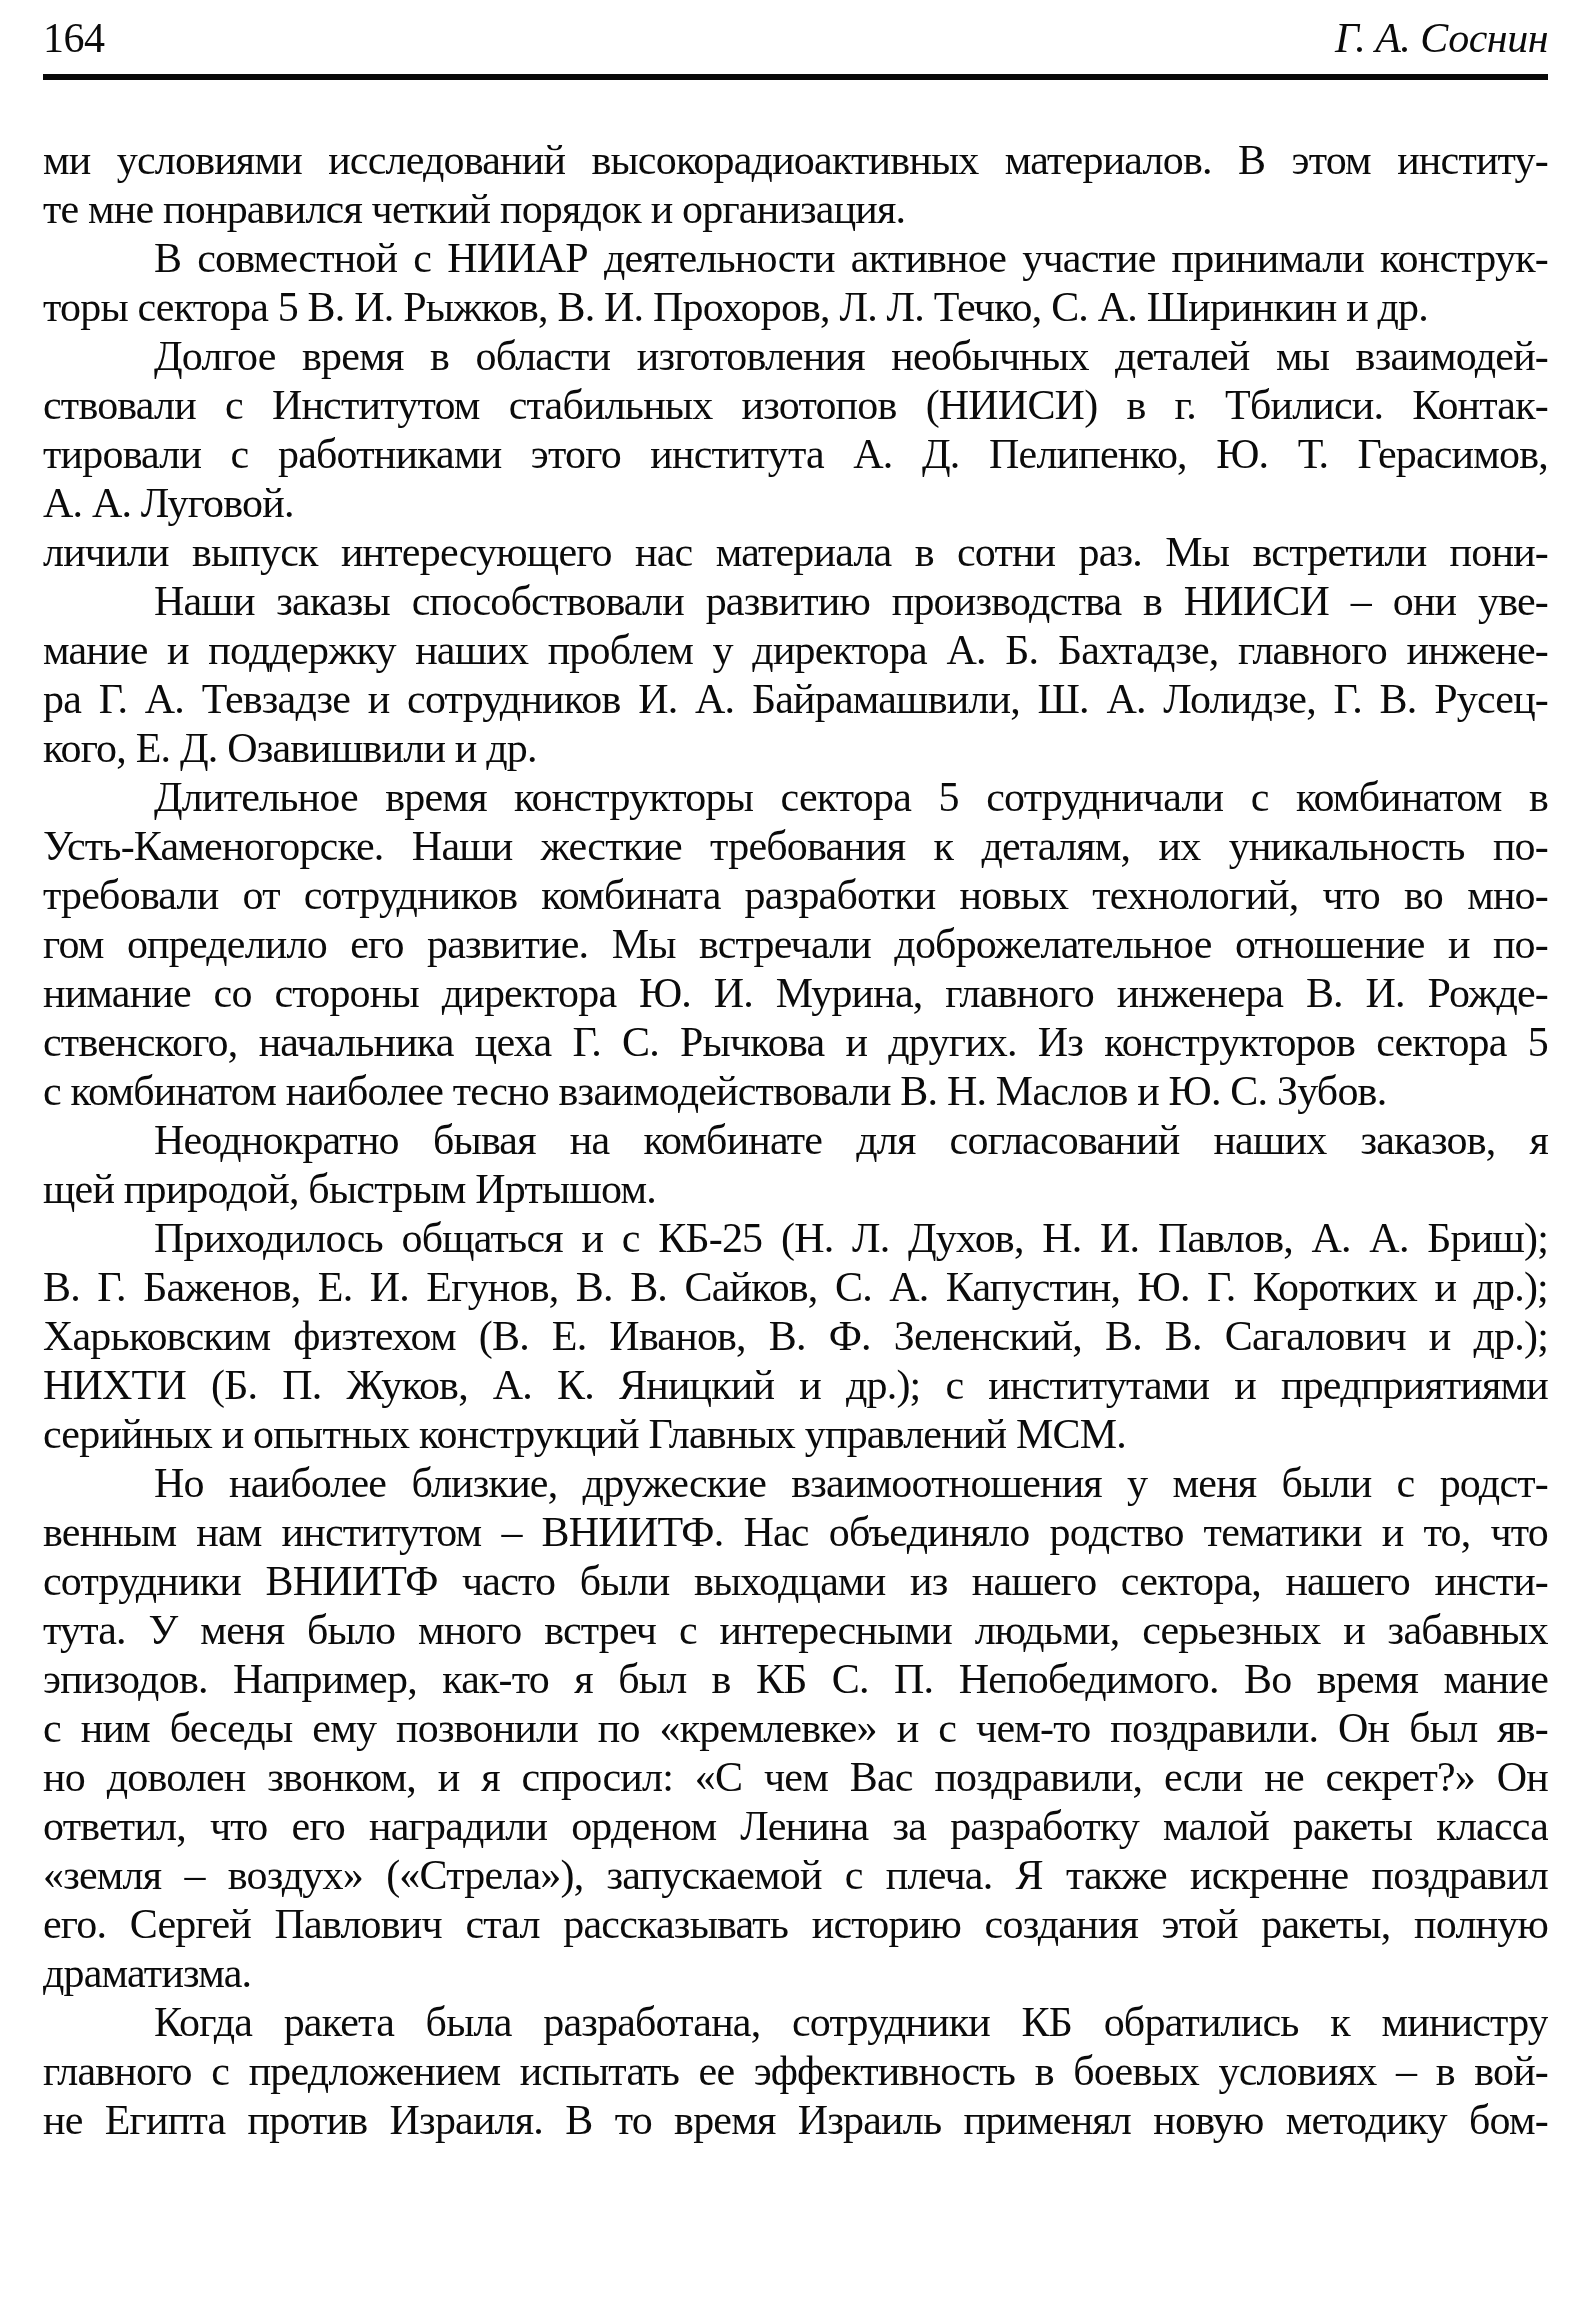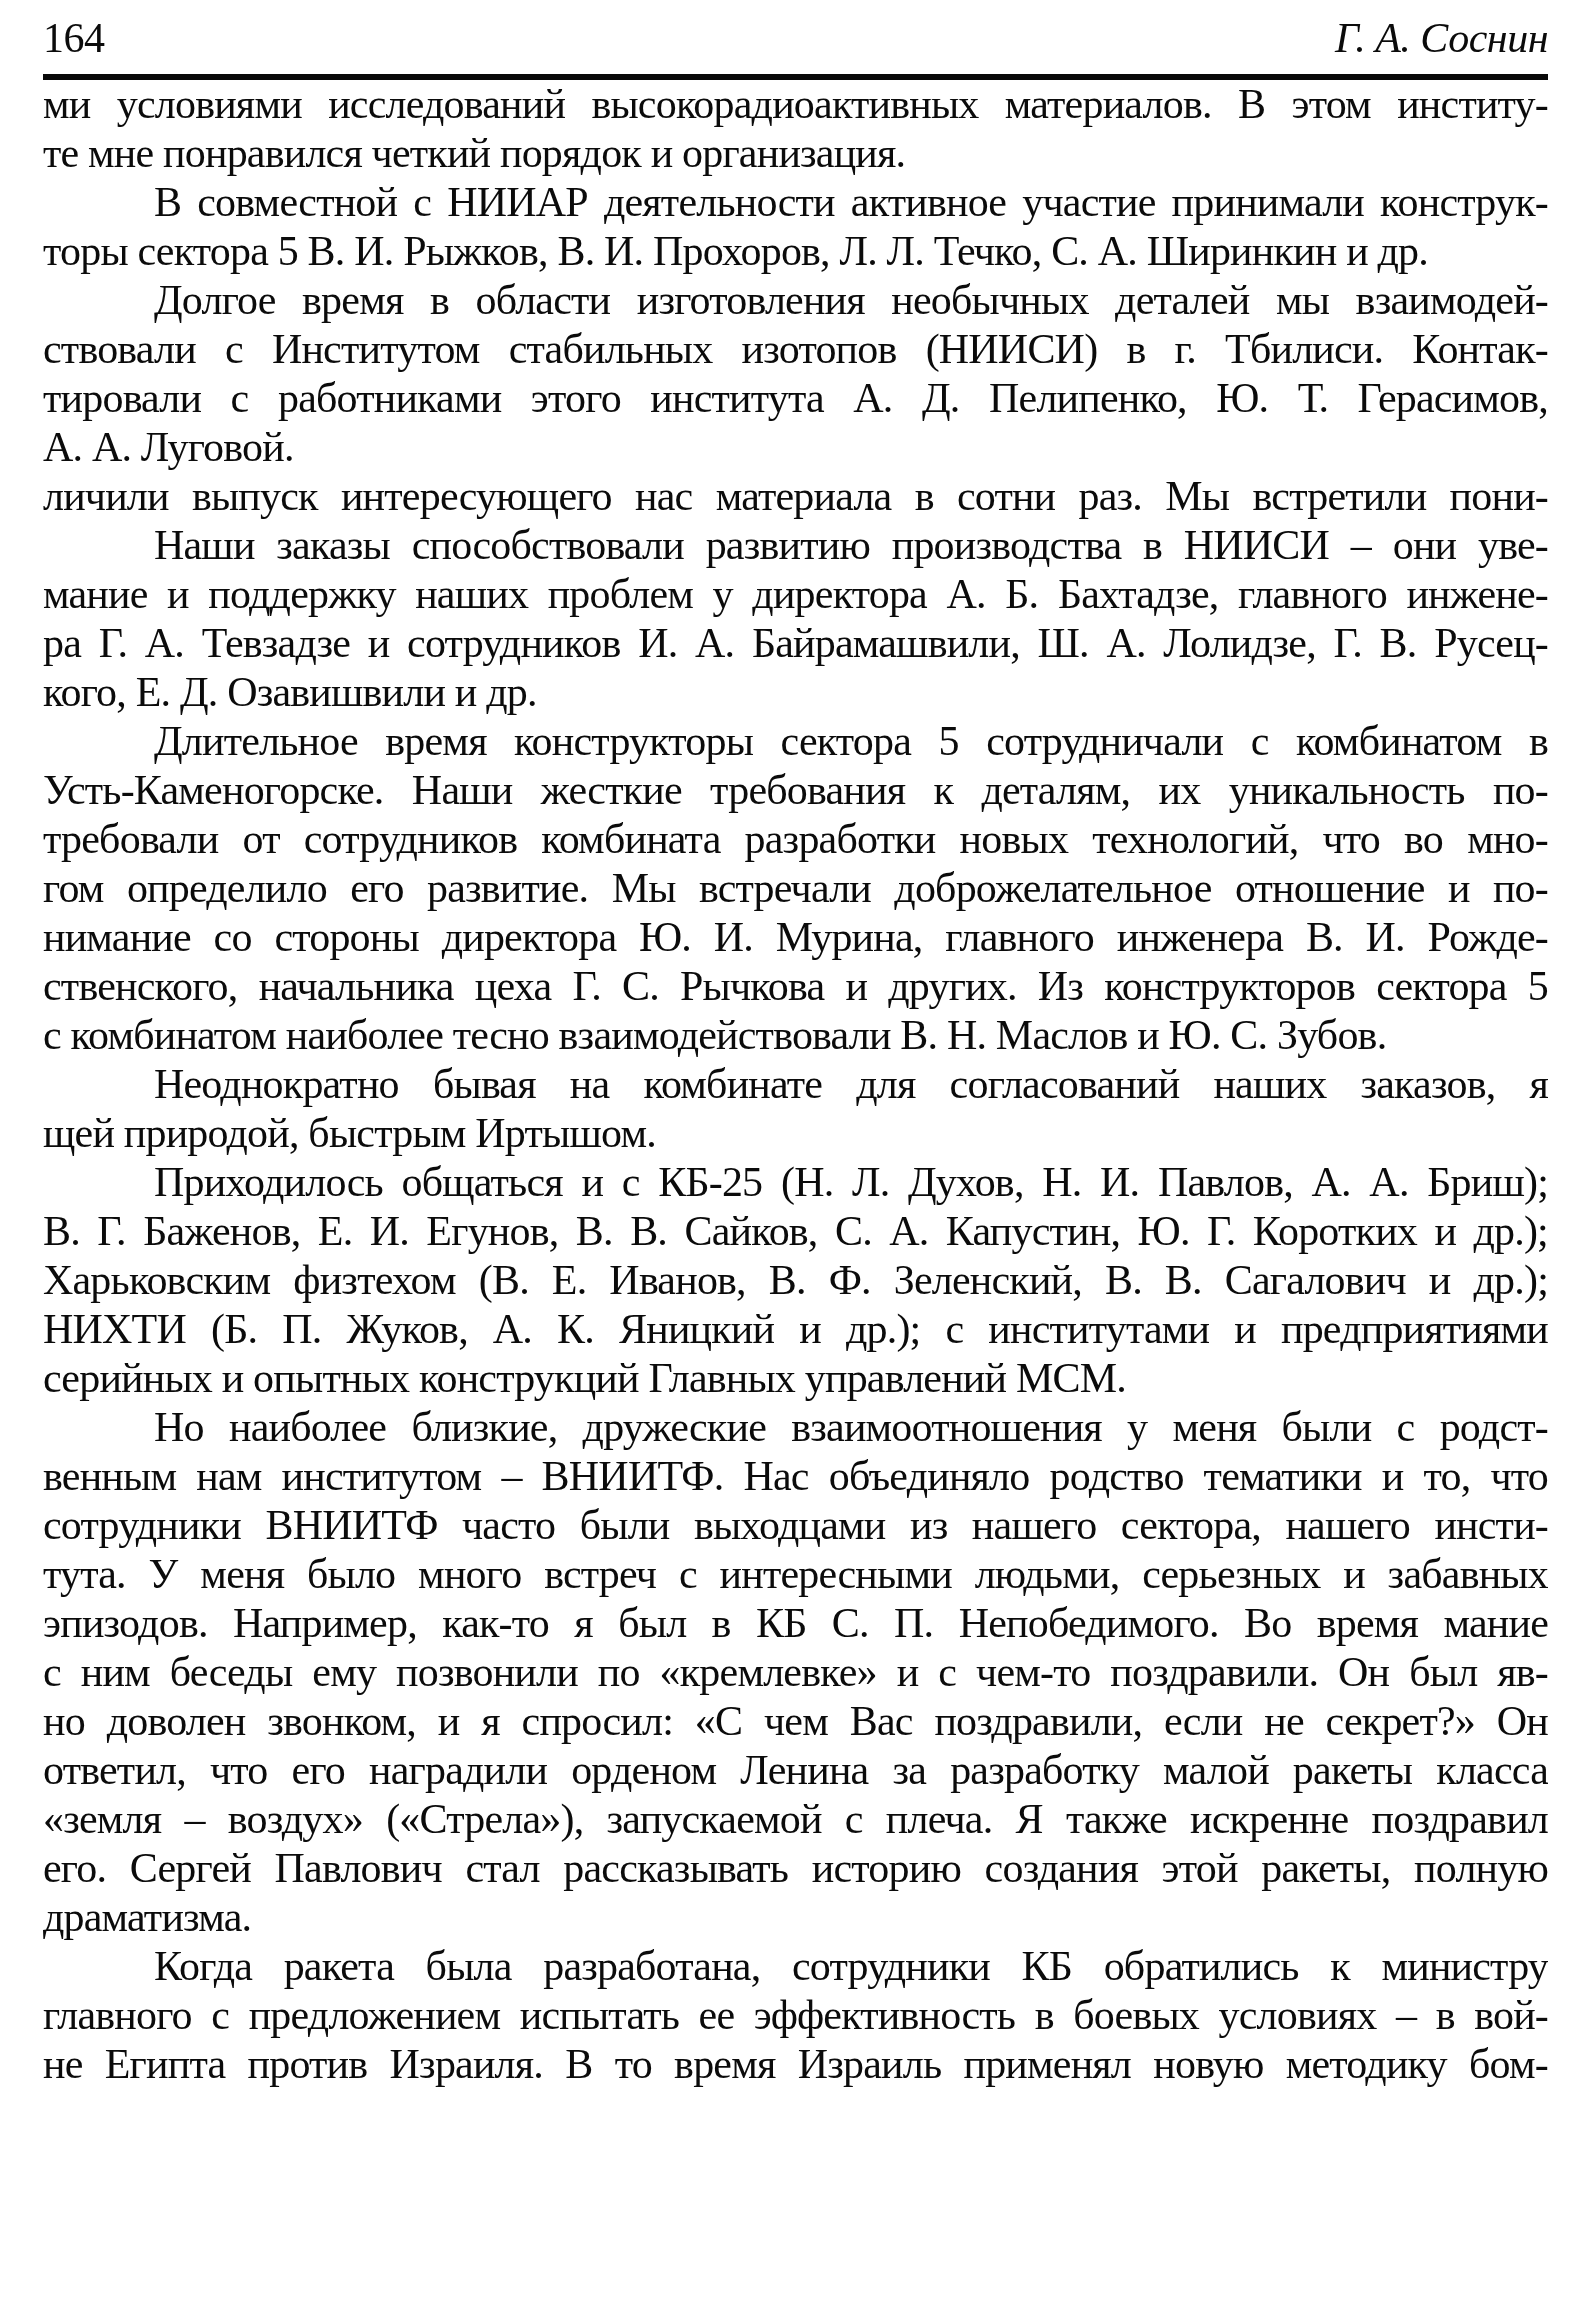--- a/index.html
+++ b/index.html
@@ -37,20 +37,21 @@
   .running-author {
     font-style: italic;
   }
   .header-rule {
     margin-top: 12px;
     height: 6px;
     background: #080808;
     border: none;
   }
   .body-text {
+    margin-top: 56px;
     font-size: 42px;
     letter-spacing: -0.8px;
     line-height: 49px;
   }
   .line {
     text-align: justify;
     text-align-last: justify;
     white-space: normal;
     overflow: hidden;
     height: 49px;

